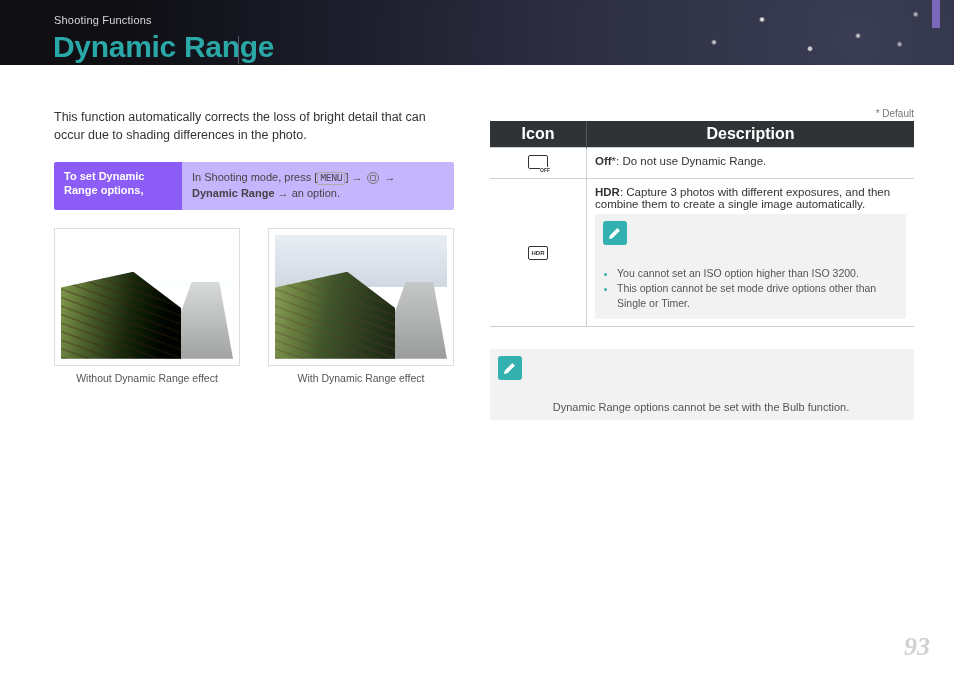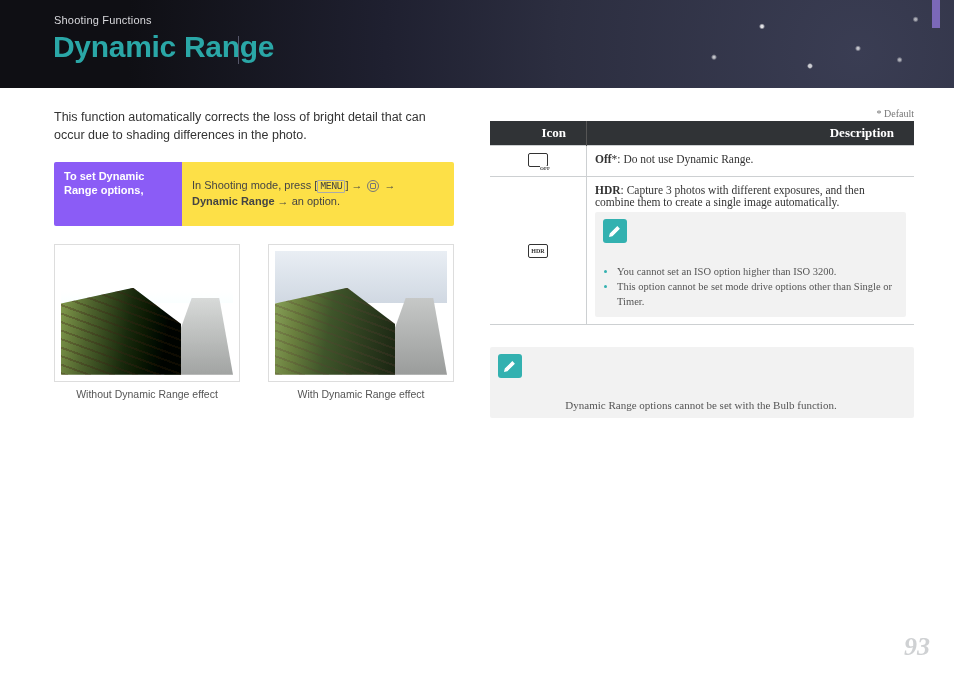--- a/index.html
+++ b/index.html
@@ -9,21 +9,21 @@
   height: 676px;
   font-family: "Segoe UI", "Helvetica Neue", Arial, sans-serif;
   font-size: 12px;
   color: #333;
   background: #fff;
   position: relative;
   overflow: hidden;
 }
 .banner {
   position: relative;
-  height: 88px;
+  height: 65px;
   background: radial-gradient(circle at 90% 60%, #3a3d53 0%, #2c2e40 35%, #1f2030 55%, #0f0f14 85%);
   overflow: hidden;
 }
 .banner::after {
   content: "";
   position: absolute;
   top: 0; right: 0;
   height: 100%;
   width: 320px;
   background:
@@ -74,21 +74,20 @@
   left: 54px;
   right: 40px;
   display: flex;
 }
 .col-left {
   width: 400px;
   margin-right: 36px;
 }
 .col-right {
   flex: 1;
-  font-family: Liberation Serif, serif;
 }
 .intro {
   font-size: 12.5px;
   line-height: 1.45;
   color: #333;
   margin-bottom: 18px;
 }
 .instr-row {
   display: flex;
   margin-bottom: 18px;
@@ -97,24 +96,24 @@
   background: #8b5cf6;
   color: #fff;
   font-size: 11px;
   font-weight: 600;
   padding: 8px 10px;
   width: 108px;
   line-height: 1.25;
   border-radius: 2px 0 0 2px;
 }
 .instr-gray {
-  background: #fde047;
+  background: #c4b5fd;
   font-size: 11px;
   color: #444;
-  padding: 16px 10px;
+  padding: 8px 10px;
   border-radius: 0 2px 2px 0;
   flex: 1;
   line-height: 1.4;
 }
 .instr-gray .menu-key {
   font-family: "Courier New", monospace;
   font-size: 10px;
   letter-spacing: -0.5px;
   border: 1px solid #aaa;
   padding: 0 2px;
@@ -197,23 +196,23 @@
 }
 table.opts {
   width: 100%;
   border-collapse: collapse;
   font-size: 11.5px;
 }
 table.opts th {
   background: #303336;
   color: #fff;
   font-weight: 600;
-  text-align: right;
+  text-align: center;
   padding: 4px 20px;
-  font-size: 13px;
+  font-size: 16px;
 }
 table.opts th:first-child { width: 56px; }
 table.opts th + th { border-left: 1px solid #555; }
 table.opts td {
   border-top: 1px solid #cdd0d2;
   padding: 7px 8px;
   vertical-align: top;
 }
 table.opts tr:last-child td { border-bottom: 1px solid #cdd0d2; }
 table.opts td.icon-cell {

